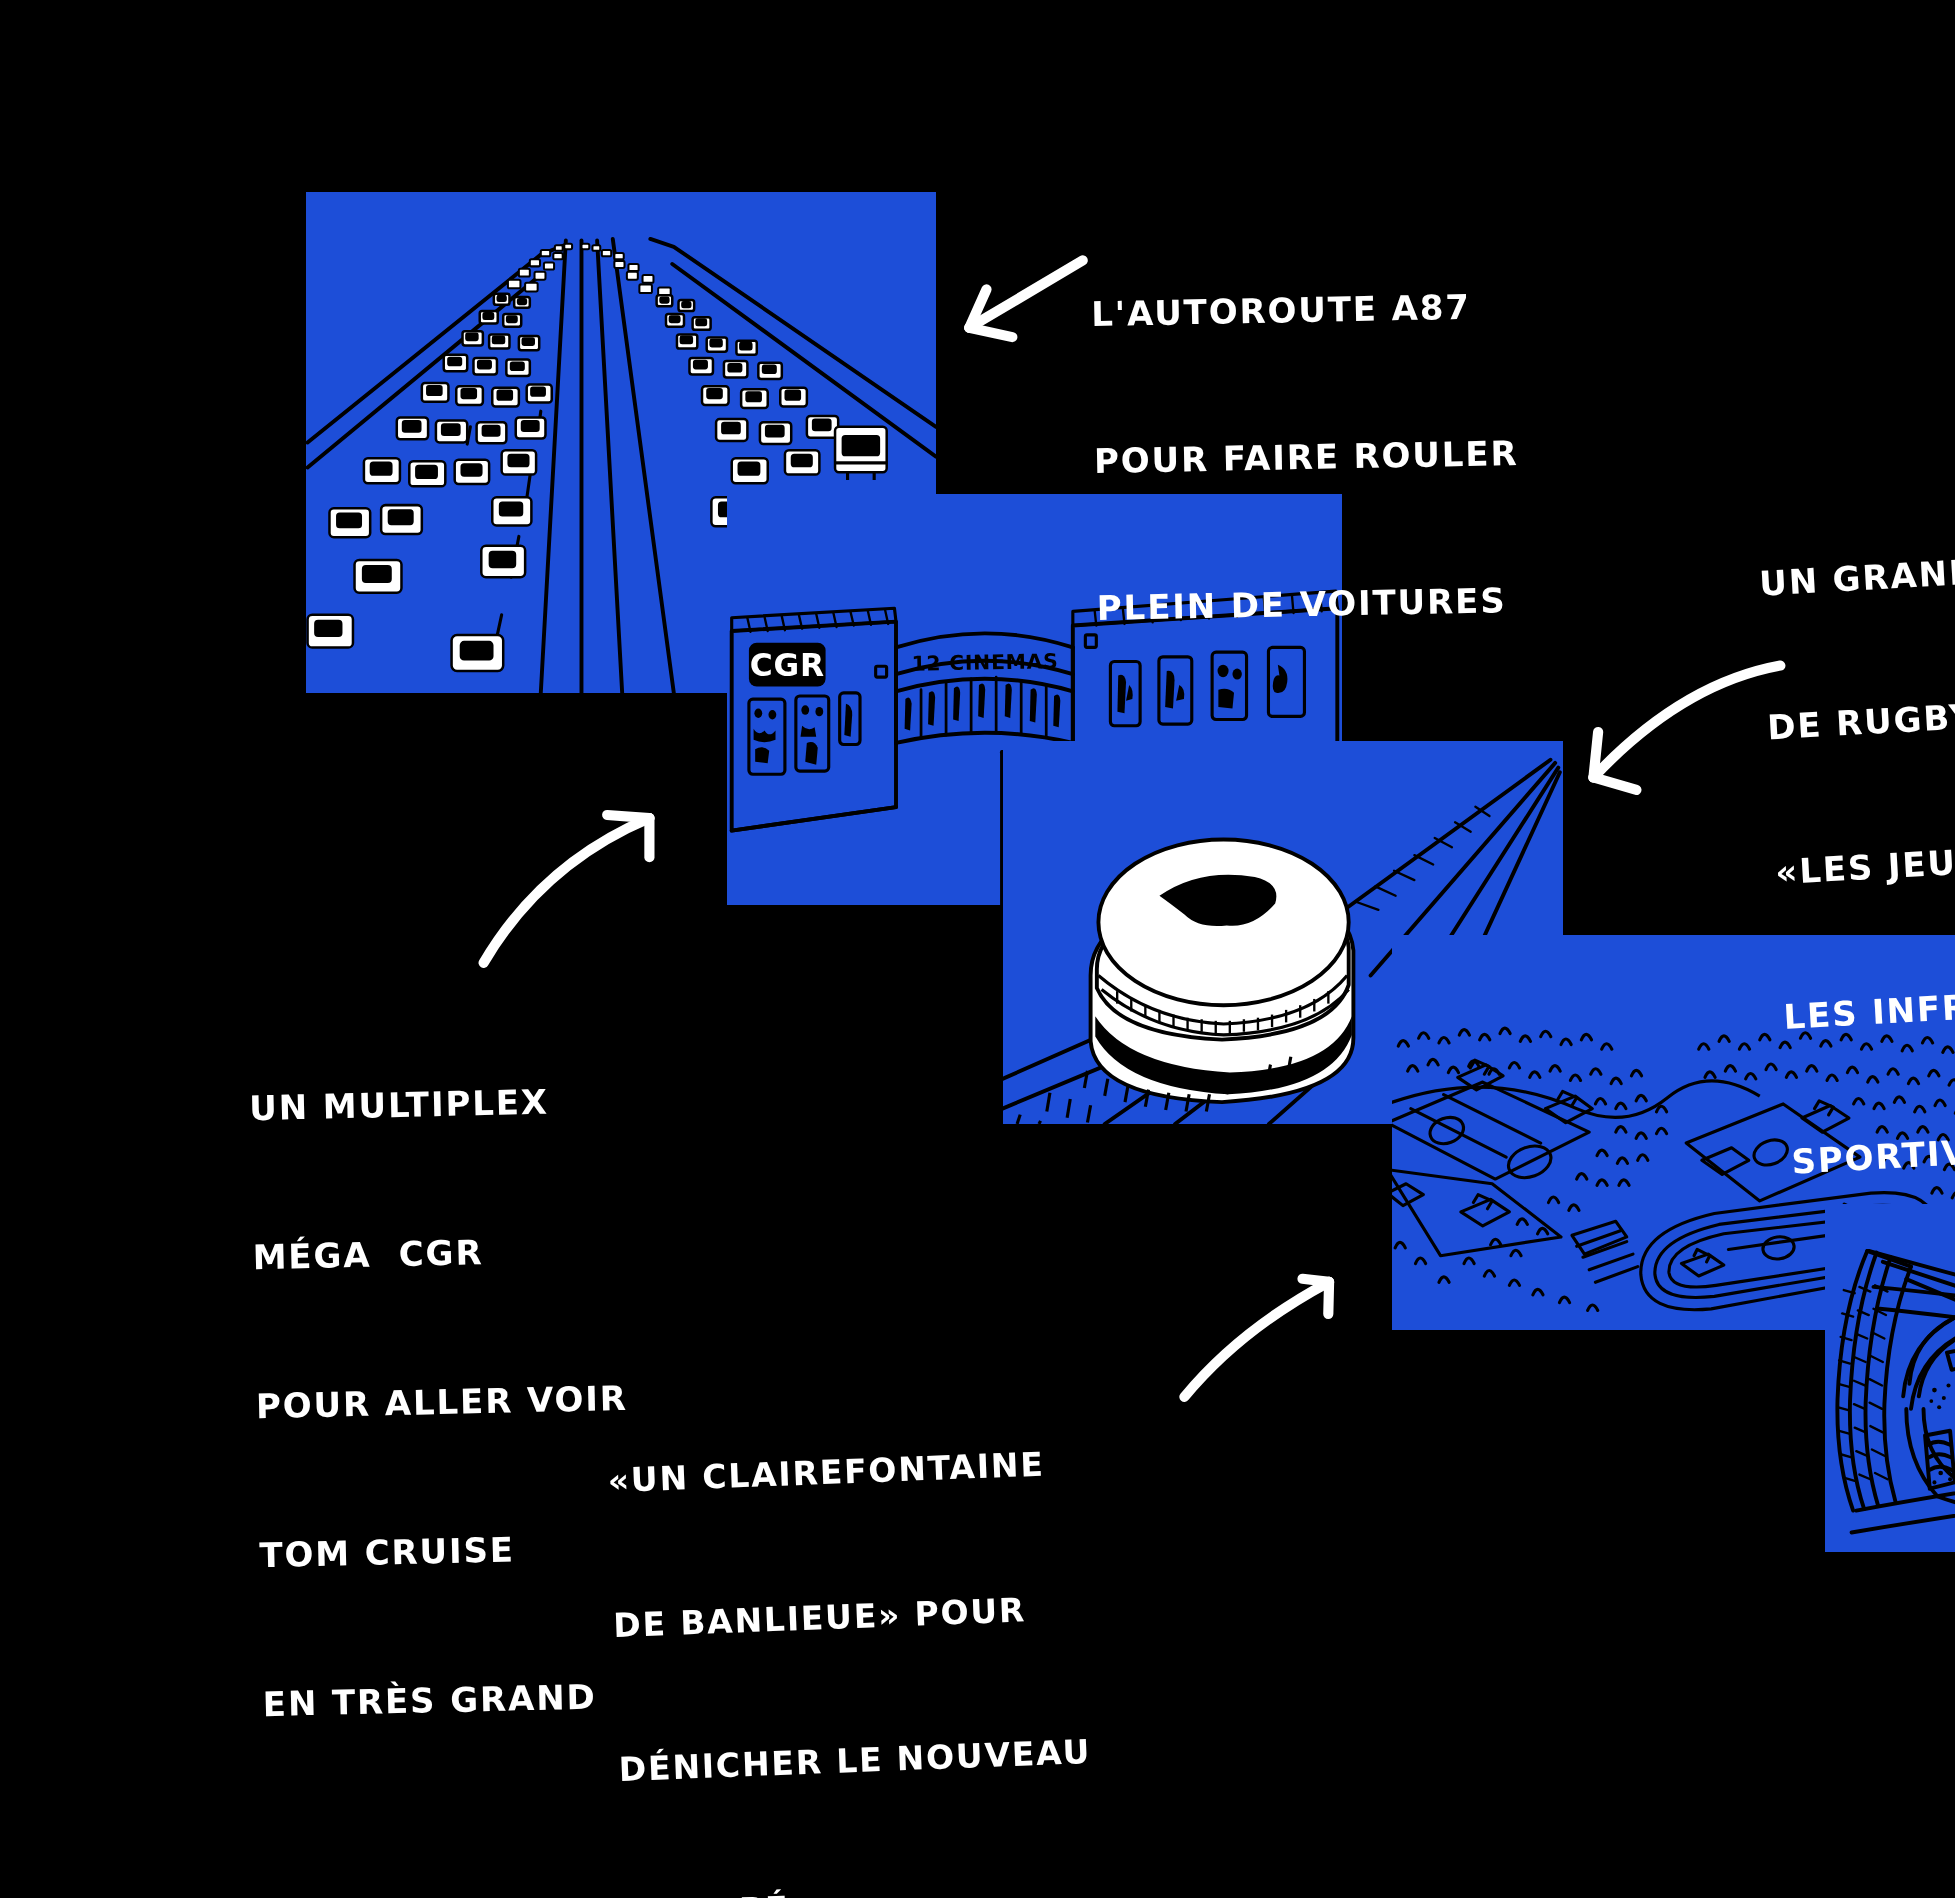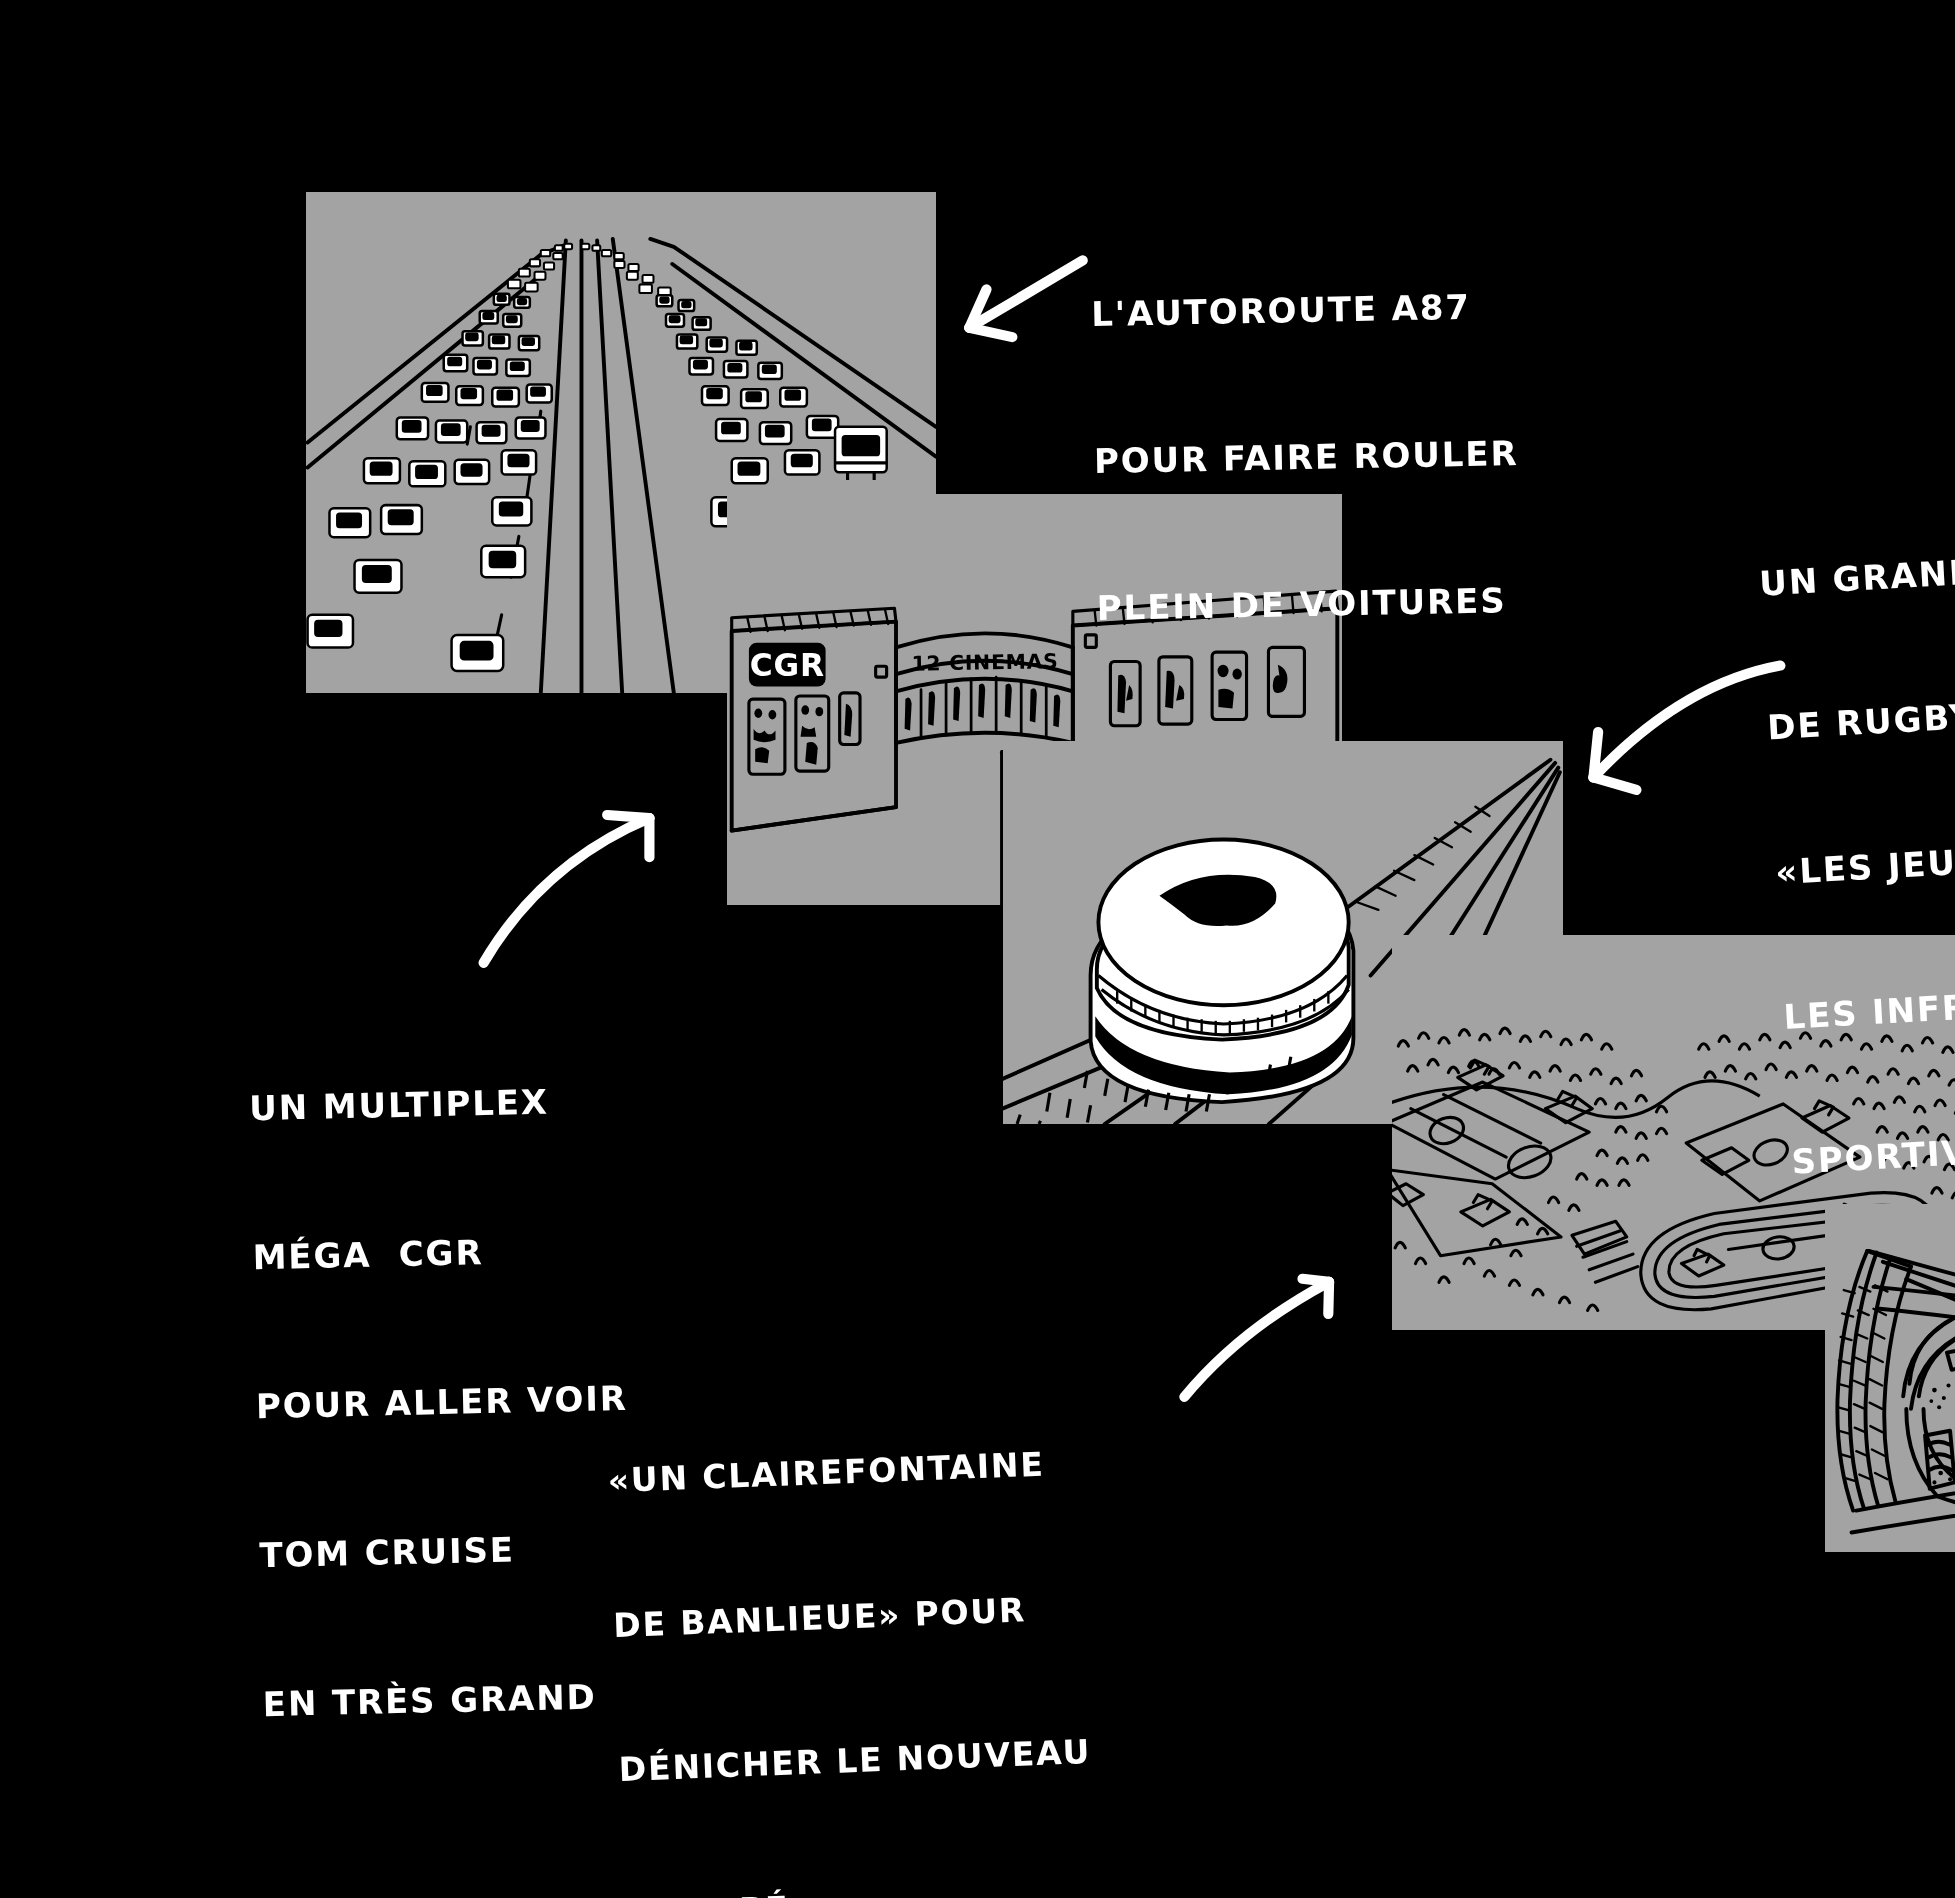--- a/index.html
+++ b/index.html
@@ -12,21 +12,21 @@
   }
   #stage {
     position: relative;
     width: 2691px;
     height: 1899px;
     background: #000000;
     overflow: hidden;
   }
   .panel {
     position: absolute;
-    background: #a3a3a3;
+    background: #1d4ed8;
   }
   .panel svg { display: block; width: 100%; height: 100%; }
   .annot {
     position: absolute;
     color: #ffffff;
     font-family: "DejaVu Sans", sans-serif;
     font-weight: 700;
     letter-spacing: 0.055em;
     white-space: pre;
   }

